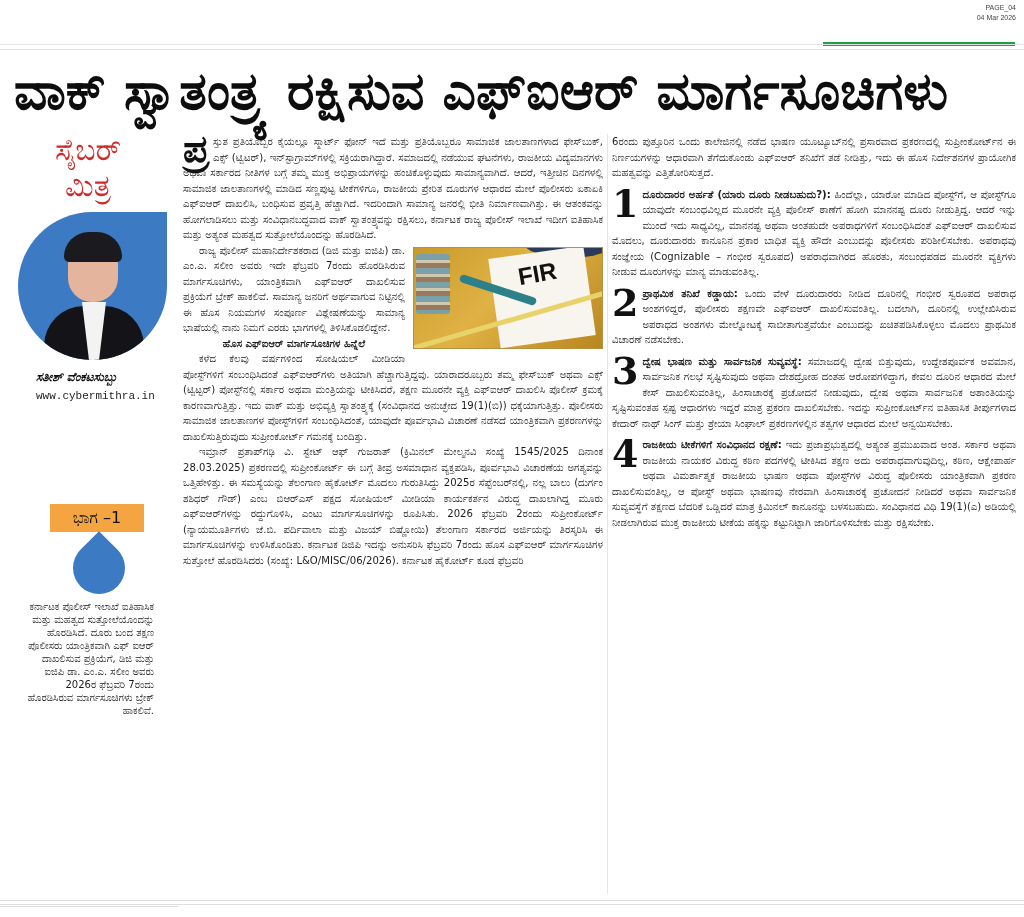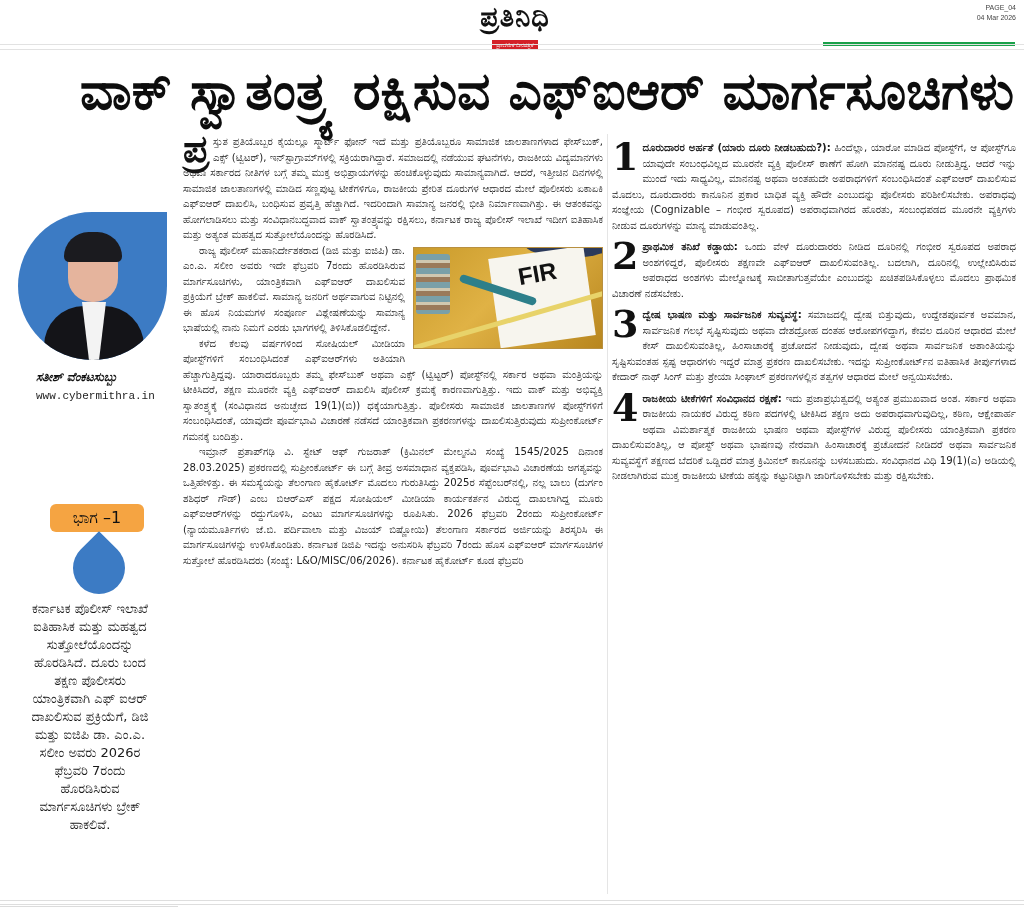--- a/index.html
+++ b/index.html
@@ -12,40 +12,40 @@
   .mast-rule.r1 { top: 44px; }
   .mast-rule.r2 { top: 49px; }
   .logo { position: absolute; left: 460px; top: 2px; width: 110px; text-align: center; }
   .logo-name { font-size: 27px; font-weight: bold; letter-spacing: 1px; color: #111; line-height: 30px; }
   .logo-tag { display: inline-block; background: #d32027; color: #fff; font-size: 6px; padding: 1px 4px; margin-top: 1px; }
   .page-meta { position: absolute; right: 8px; top: 3px; text-align: right; font-size: 7px; color: #444; line-height: 10px; font-family: "Liberation Sans", sans-serif; }
   .green-bar { position: absolute; left: 823px; top: 42px; width: 192px; height: 4px; background: #1aa14a; }
 
   
   .headline { position: absolute; left: 14px; top: 56px; width: 1000px; height: 70px;
-    font-size: 52px; font-weight: bold; line-height: 70px; white-space: nowrap; letter-spacing: 0px; color: #0d0d0d; text-align: right; }
+    font-size: 52px; font-weight: bold; line-height: 70px; white-space: nowrap; letter-spacing: 0px; color: #0d0d0d; }
 
   
   .left-col { position: absolute; left: 0; top: 128px; width: 178px; height: 789px; }
   .col-title { position: absolute; left: 28px; top: 4px; width: 120px; text-align: center;
     color: #d02a2a; font-size: 30px; line-height: 36px; font-weight: normal; }
   .photo-wrap { position: absolute; left: 18px; top: 84px; width: 149px; height: 148px;
     background: #3c7bc4; border-radius: 75px 0 75px 75px; overflow: hidden; }
   .person { position: absolute; left: 26px; top: 20px; width: 100px; height: 128px; }
   .person .hair { position: absolute; left: 20px; top: 0; width: 58px; height: 30px; background: #1b1b1f; border-radius: 28px 28px 6px 6px; }
   .person .face { position: absolute; left: 24px; top: 10px; width: 50px; height: 60px; background: #e5b49d; border-radius: 22px 22px 24px 24px; }
   .person .suit { position: absolute; left: 0; top: 74px; width: 100px; height: 60px; background: #141418; border-radius: 40px 40px 0 0; }
   .person .shirt { position: absolute; left: 38px; top: 70px; width: 24px; height: 60px; background: #f3f3f3; clip-path: polygon(0 0, 100% 0, 70% 100%, 30% 100%); }
   .author-name { position: absolute; left: 36px; top: 242px; font-size: 12px; font-weight: bold; color: #111; white-space: nowrap; font-style: italic; }
   .author-url { position: absolute; left: 36px; top: 262px; font-size: 11px; color: #222; font-family: Liberation Mono, monospace; }
   .part-badge { position: absolute; left: 50px; top: 376px; width: 94px; height: 28px; background: #f5a442;
-    font-size: 16px; line-height: 28px; text-align: center; color: #111; border-radius: 6px; }
+    font-size: 16px; line-height: 28px; text-align: center; color: #111; }
   .drop-icon { position: absolute; left: 73px; top: 414px; width: 52px; height: 52px; background: #3c7bc4; border-radius: 26px 0 26px 26px; transform: rotate(-45deg); }
-  .pull-quote { position: absolute; left: 26px; top: 472px; width: 128px; text-align: center;
-    font-size: 13px; line-height: 18px; color: #1a1a1a; }
+  .pull-quote { position: absolute; left: 26px; top: 472px; width: 128px; text-align: right;
+    font-size: 10px; line-height: 13px; color: #1a1a1a; }
   .left-bottom-rule { position: absolute; left: 0; top: 778px; width: 178px; height: 1px; background: #dcdcdc; }
 
   
   .article-col { position: absolute; top: 134px; font-family: "DejaVu Sans", sans-serif; font-size: 10.1px; line-height: 15.5px; color: #1c1c1c; text-align: justify; }
   .col-a { left: 183px; width: 420px; }
   .col-b { left: 612px; width: 404px; }
   .col-divider { position: absolute; left: 607px; top: 134px; width: 1px; height: 760px; background: #e5e5e5; }
   .article-col p { margin: 0; text-indent: 16px; }
   .article-col p.noindent { text-indent: 0; }
   .dropcap { float: left; font-size: 38px; line-height: 30px; font-weight: bold; margin: 0 4px 0 0; color: #111; }
@@ -60,36 +60,36 @@
   .fir-image .stick { position: absolute; left: -10px; top: 70px; width: 210px; height: 5px; background: #e8d36a; transform: rotate(-16deg); }
   .fir-image .books { position: absolute; left: 2px; top: 6px; width: 34px; height: 60px; background: repeating-linear-gradient(180deg, #7aa0a8 0 6px, #d0c8b0 6px 9px, #9a7a5a 9px 14px); border-radius: 3px; }
   .fir-image .cap { position: absolute; left: 110px; top: -20px; width: 90px; height: 30px; background: #2c3a5a; border-radius: 50%; }
   .bottom-rules { position: absolute; left: 0; top: 900px; width: 1024px; }
   .bottom-rules div { height: 1px; background: #dedede; margin-bottom: 3px; }
 </style>
 </head>
 <body>
 
 <div class="masthead">
-  <div class="logo">
-    <div class="logo-name">ಪ್ರತಿನಿಧಿ</div>
-    <div class="logo-tag">ಪ್ರಾದೇಶಿಕ ದಿನಪತ್ರಿಕೆ</div>
-  </div>
   <div class="page-meta">
     <div>PAGE_04</div>
     <div>04 Mar 2026</div>
   </div>
   <div class="green-bar"></div>
   <div class="mast-rule r1"></div>
   <div class="mast-rule r2"></div>
 </div>
 
 <h1 class="headline">ವಾಕ್ ಸ್ವಾತಂತ್ರ್ಯ ರಕ್ಷಿಸುವ ಎಫ್ಐಆರ್ ಮಾರ್ಗಸೂಚಿಗಳು</h1>
 
 <aside class="left-col">
+  <div class="col-title">
+    <div>ಸೈಬರ್</div>
+    <div>ಮಿತ್ರ</div>
+  </div>
   <div class="photo-wrap">
     <div class="person">
       <div class="suit"></div>
       <div class="shirt"></div>
       <div class="face"></div>
       <div class="hair"></div>
     </div>
   </div>
   <div class="author-name">ಸತೀಶ್ ವೆಂಕಟಸುಬ್ಬು</div>
   <div class="author-url">www.cybermithra.in</div>
@@ -105,27 +105,29 @@
   </p>
   <div class="fir-image">
     <div class="cap"></div>
     <div class="books"></div>
     <div class="paper"></div>
     <div class="fir-text">FIR</div>
     <div class="pen"></div>
     <div class="stick"></div>
   </div>
   <p>ರಾಜ್ಯ ಪೊಲೀಸ್ ಮಹಾನಿರ್ದೇಶಕರಾದ (ಡಿಜಿ ಮತ್ತು ಐಜಿಪಿ) ಡಾ. ಎಂ.ಎ. ಸಲೀಂ ಅವರು ಇದೇ ಫೆಬ್ರವರಿ 7ರಂದು ಹೊರಡಿಸಿರುವ ಮಾರ್ಗಸೂಚಿಗಳು, ಯಾಂತ್ರಿಕವಾಗಿ ಎಫ್‌ಐಆರ್ ದಾಖಲಿಸುವ ಪ್ರಕ್ರಿಯೆಗೆ ಬ್ರೇಕ್ ಹಾಕಲಿವೆ. ಸಾಮಾನ್ಯ ಜನರಿಗೆ ಅರ್ಥವಾಗುವ ನಿಟ್ಟಿನಲ್ಲಿ ಈ ಹೊಸ ನಿಯಮಗಳ ಸಂಪೂರ್ಣ ವಿಶ್ಲೇಷಣೆಯನ್ನು ಸಾಮಾನ್ಯ ಭಾಷೆಯಲ್ಲಿ ನಾನು ನಿಮಗೆ ಎರಡು ಭಾಗಗಳಲ್ಲಿ ತಿಳಿಸಿಕೊಡಲಿದ್ದೇನೆ.</p>
+  <p class="subhead">ಹೊಸ ಎಫ್‌ಐಆರ್ ಮಾರ್ಗಸೂಚಿಗಳ ಹಿನ್ನೆಲೆ</p>
   <p>ಕಳೆದ ಕೆಲವು ವರ್ಷಗಳಿಂದ ಸೋಷಿಯಲ್ ಮೀಡಿಯಾ ಪೋಸ್ಟ್‌ಗಳಿಗೆ ಸಂಬಂಧಿಸಿದಂತೆ ಎಫ್‌ಐಆರ್‌ಗಳು ಅತಿಯಾಗಿ ಹೆಚ್ಚಾಗುತ್ತಿದ್ದವು. ಯಾರಾದರೂಬ್ಬರು ತಮ್ಮ ಫೇಸ್‌ಬುಕ್ ಅಥವಾ ಎಕ್ಸ್ (ಟ್ವಿಟ್ಟರ್) ಪೋಸ್ಟ್‌ನಲ್ಲಿ ಸರ್ಕಾರ ಅಥವಾ ಮಂತ್ರಿಯನ್ನು ಟೀಕಿಸಿದರೆ, ತಕ್ಷಣ ಮೂರನೇ ವ್ಯಕ್ತಿ ಎಫ್‌ಐಆರ್ ದಾಖಲಿಸಿ ಪೊಲೀಸ್ ಕ್ರಮಕ್ಕೆ ಕಾರಣವಾಗುತ್ತಿತ್ತು. ಇದು ವಾಕ್ ಮತ್ತು ಅಭಿವ್ಯಕ್ತಿ ಸ್ವಾತಂತ್ರ್ಯಕ್ಕೆ (ಸಂವಿಧಾನದ ಅನುಚ್ಛೇದ 19(1)(ಬಿ)) ಧಕ್ಕೆಯಾಗುತ್ತಿತ್ತು. ಪೊಲೀಸರು ಸಾಮಾಜಿಕ ಜಾಲತಾಣಗಳ ಪೋಸ್ಟ್‌ಗಳಿಗೆ ಸಂಬಂಧಿಸಿದಂತೆ, ಯಾವುದೇ ಪೂರ್ವಭಾವಿ ವಿಚಾರಣೆ ನಡೆಸದೆ ಯಾಂತ್ರಿಕವಾಗಿ ಪ್ರಕರಣಗಳನ್ನು ದಾಖಲಿಸುತ್ತಿರುವುದು ಸುಪ್ರೀಂಕೋರ್ಟ್ ಗಮನಕ್ಕೆ ಬಂದಿತ್ತು.</p>
   <p>ಇಮ್ರಾನ್ ಪ್ರತಾಪ್‌ಗಢಿ ವಿ. ಸ್ಟೇಟ್ ಆಫ್ ಗುಜರಾತ್ (ಕ್ರಿಮಿನಲ್ ಮೇಲ್ಮನವಿ ಸಂಖ್ಯೆ 1545/2025 ದಿನಾಂಕ 28.03.2025) ಪ್ರಕರಣದಲ್ಲಿ ಸುಪ್ರೀಂಕೋರ್ಟ್ ಈ ಬಗ್ಗೆ ತೀವ್ರ ಅಸಮಾಧಾನ ವ್ಯಕ್ತಪಡಿಸಿ, ಪೂರ್ವಭಾವಿ ವಿಚಾರಣೆಯ ಅಗತ್ಯವನ್ನು ಒತ್ತಿಹೇಳಿತ್ತು. ಈ ಸಮಸ್ಯೆಯನ್ನು ತೆಲಂಗಾಣ ಹೈಕೋರ್ಟ್ ಮೊದಲು ಗುರುತಿಸಿದ್ದು 2025ರ ಸೆಪ್ಟೆಂಬರ್‌ನಲ್ಲಿ, ನಲ್ಲ ಬಾಲು (ದುರ್ಗಂ ಶಶಿಧರ್ ಗೌಡ್) ಎಂಬ ಬಿಆರ್‌ಎಸ್ ಪಕ್ಷದ ಸೋಷಿಯಲ್ ಮೀಡಿಯಾ ಕಾರ್ಯಕರ್ತನ ವಿರುದ್ಧ ದಾಖಲಾಗಿದ್ದ ಮೂರು ಎಫ್‌ಐಆರ್‌ಗಳನ್ನು ರದ್ದುಗೊಳಿಸಿ, ಎಂಟು ಮಾರ್ಗಸೂಚಿಗಳನ್ನು ರೂಪಿಸಿತು. 2026 ಫೆಬ್ರವರಿ 2ರಂದು ಸುಪ್ರೀಂಕೋರ್ಟ್ (ನ್ಯಾಯಮೂರ್ತಿಗಳು ಜೆ.ಬಿ. ಪರ್ದಿವಾಲಾ ಮತ್ತು ವಿಜಯ್ ಬಿಷ್ಣೋಯಿ) ತೆಲಂಗಾಣ ಸರ್ಕಾರದ ಅರ್ಜಿಯನ್ನು ತಿರಸ್ಕರಿಸಿ ಈ ಮಾರ್ಗಸೂಚಿಗಳನ್ನು ಉಳಿಸಿಕೊಂಡಿತು. ಕರ್ನಾಟಕ ಡಿಜಿಪಿ ಇದನ್ನು ಅನುಸರಿಸಿ ಫೆಬ್ರವರಿ 7ರಂದು ಹೊಸ ಎಫ್‌ಐಆರ್ ಮಾರ್ಗಸೂಚಿಗಳ ಸುತ್ತೋಲೆ ಹೊರಡಿಸಿದರು (ಸಂಖ್ಯೆ: L&amp;O/MISC/06/2026). ಕರ್ನಾಟಕ ಹೈಕೋರ್ಟ್ ಕೂಡ ಫೆಬ್ರವರಿ</p>
 </article>
 
 <div class="col-divider"></div>
 
 <article class="article-col col-b">
+  <p class="noindent">6ರಂದು ಪುತ್ತೂರಿನ ಒಂದು ಕಾಲೇಜಿನಲ್ಲಿ ನಡೆದ ಭಾಷಣ ಯೂಟ್ಯೂಬ್‌ನಲ್ಲಿ ಪ್ರಸಾರವಾದ ಪ್ರಕರಣದಲ್ಲಿ ಸುಪ್ರೀಂಕೋರ್ಟ್‌ನ ಈ ನಿರ್ಣಯಗಳನ್ನು ಆಧಾರವಾಗಿ ತೆಗೆದುಕೊಂಡು ಎಫ್‌ಐಆರ್ ತನಿಖೆಗೆ ತಡೆ ನೀಡಿತ್ತು, ಇದು ಈ ಹೊಸ ನಿರ್ದೇಶನಗಳ ಪ್ರಾಯೋಗಿಕ ಮಹತ್ವವನ್ನು ಎತ್ತಿತೋರಿಸುತ್ತದೆ.</p>
 
   <p class="noindent" style="margin-top:6px;">
     <span class="numcap">1</span><span class="point-title">ದೂರುದಾರರ ಅರ್ಹತೆ (ಯಾರು ದೂರು ನೀಡಬಹುದು?):</span> <span>ಹಿಂದೆಲ್ಲಾ, ಯಾರೋ ಮಾಡಿದ ಪೋಸ್ಟ್‌ಗೆ, ಆ ಪೋಸ್ಟ್‌ಗೂ ಯಾವುದೇ ಸಂಬಂಧವಿಲ್ಲದ ಮೂರನೇ ವ್ಯಕ್ತಿ ಪೊಲೀಸ್ ಠಾಣೆಗೆ ಹೋಗಿ ಮಾನನಷ್ಟ ದೂರು ನೀಡುತ್ತಿದ್ದ. ಆದರೆ ಇನ್ನು ಮುಂದೆ ಇದು ಸಾಧ್ಯವಿಲ್ಲ, ಮಾನನಷ್ಟ ಅಥವಾ ಅಂತಹುದೇ ಅಪರಾಧಗಳಿಗೆ ಸಂಬಂಧಿಸಿದಂತೆ ಎಫ್‌ಐಆರ್ ದಾಖಲಿಸುವ ಮೊದಲು, ದೂರುದಾರರು ಕಾನೂನಿನ ಪ್ರಕಾರ ಬಾಧಿತ ವ್ಯಕ್ತಿ ಹೌದೇ ಎಂಬುದನ್ನು ಪೊಲೀಸರು ಪರಿಶೀಲಿಸಬೇಕು. ಅಪರಾಧವು ಸಂಜ್ಞೇಯ (Cognizable – ಗಂಭೀರ ಸ್ವರೂಪದ) ಅಪರಾಧವಾಗಿರದ ಹೊರತು, ಸಂಬಂಧಪಡದ ಮೂರನೇ ವ್ಯಕ್ತಿಗಳು ನೀಡುವ ದೂರುಗಳನ್ನು ಮಾನ್ಯ ಮಾಡುವಂತಿಲ್ಲ.</span>
   </p>
   <p class="noindent" style="margin-top:6px;">
     <span class="numcap">2</span><span class="point-title">ಪ್ರಾಥಮಿಕ ತನಿಖೆ ಕಡ್ಡಾಯ:</span> <span>ಒಂದು ವೇಳೆ ದೂರುದಾರರು ನೀಡಿದ ದೂರಿನಲ್ಲಿ ಗಂಭೀರ ಸ್ವರೂಪದ ಅಪರಾಧ ಅಂಶಗಳಿದ್ದರೆ, ಪೊಲೀಸರು ತಕ್ಷಣವೇ ಎಫ್‌ಐಆರ್ ದಾಖಲಿಸುವಂತಿಲ್ಲ. ಬದಲಾಗಿ, ದೂರಿನಲ್ಲಿ ಉಲ್ಲೇಖಿಸಿರುವ ಅಪರಾಧದ ಅಂಶಗಳು ಮೇಲ್ನೋಟಕ್ಕೆ ಸಾಬೀತಾಗುತ್ತವೆಯೇ ಎಂಬುದನ್ನು ಖಚಿತಪಡಿಸಿಕೊಳ್ಳಲು ಮೊದಲು ಪ್ರಾಥಮಿಕ ವಿಚಾರಣೆ ನಡೆಸಬೇಕು.</span>
   </p>
   <p class="noindent" style="margin-top:6px;">
     <span class="numcap">3</span><span class="point-title">ದ್ವೇಷ ಭಾಷಣ ಮತ್ತು ಸಾರ್ವಜನಿಕ ಸುವ್ಯವಸ್ಥೆ:</span> <span>ಸಮಾಜದಲ್ಲಿ ದ್ವೇಷ ಬಿತ್ತುವುದು, ಉದ್ದೇಶಪೂರ್ವಕ ಅವಮಾನ, ಸಾರ್ವಜನಿಕ ಗಲಭೆ ಸೃಷ್ಟಿಸುವುದು ಅಥವಾ ದೇಶದ್ರೋಹ ದಂತಹ ಆರೋಪಗಳಿದ್ದಾಗ, ಕೇವಲ ದೂರಿನ ಆಧಾರದ ಮೇಲೆ ಕೇಸ್ ದಾಖಲಿಸುವಂತಿಲ್ಲ, ಹಿಂಸಾಚಾರಕ್ಕೆ ಪ್ರಚೋದನೆ ನೀಡುವುದು, ದ್ವೇಷ ಅಥವಾ ಸಾರ್ವಜನಿಕ ಅಶಾಂತಿಯನ್ನು ಸೃಷ್ಟಿಸುವಂತಹ ಸ್ಪಷ್ಟ ಆಧಾರಗಳು ಇದ್ದರೆ ಮಾತ್ರ ಪ್ರಕರಣ ದಾಖಲಿಸಬೇಕು. ಇದನ್ನು ಸುಪ್ರೀಂಕೋರ್ಟ್‌ನ ಐತಿಹಾಸಿಕ ತೀರ್ಪುಗಳಾದ ಕೇದಾರ್ ನಾಥ್ ಸಿಂಗ್ ಮತ್ತು ಶ್ರೇಯಾ ಸಿಂಘಾಲ್ ಪ್ರಕರಣಗಳಲ್ಲಿನ ತತ್ವಗಳ ಆಧಾರದ ಮೇಲೆ ಅನ್ವಯಿಸಬೇಕು.</span>
   </p>

